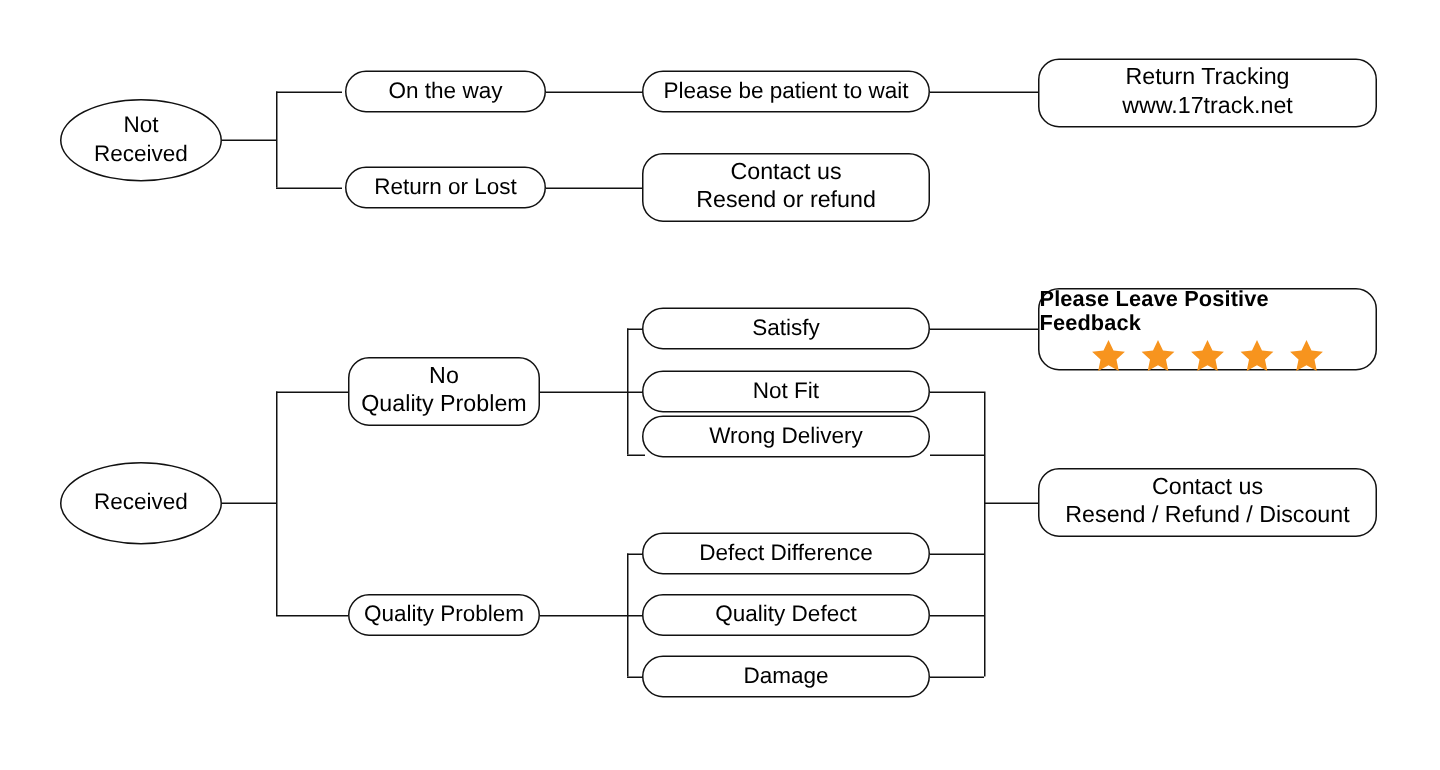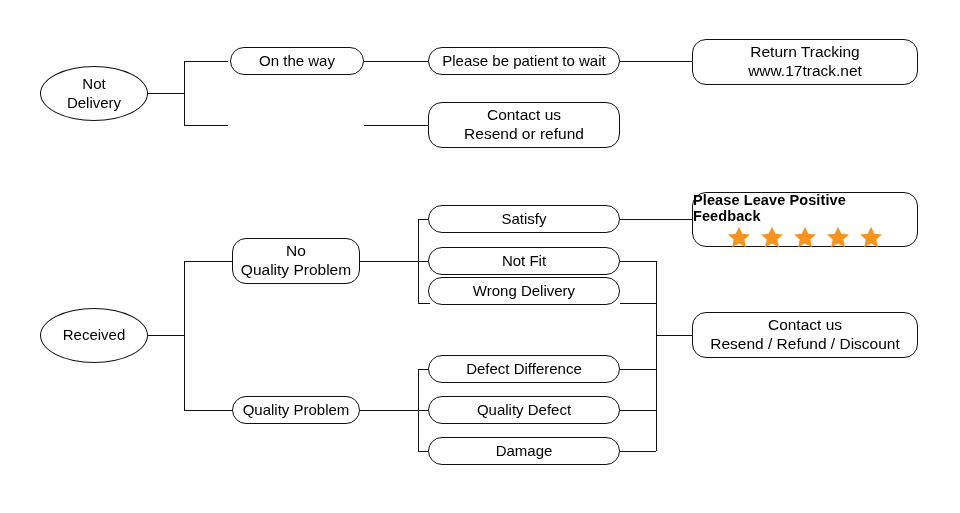--- a/index.html
+++ b/index.html
@@ -109,24 +109,25 @@
   <div class="hline" style="left:184px; top:61px; width:44px;"></div>
   <div class="hline" style="left:184px; top:125px; width:44px;"></div>
 
   <div class="hline" style="left:364px; top:61px; width:66px;"></div>
 
   <div class="hline" style="left:620px; top:61px; width:72px;"></div>
 
   <div class="hline" style="left:364px; top:125px; width:66px;"></div>
 
   <div class="ellipse" style="left:40px; top:66px; width:108px; height:55px;">Not
-Delivery</div>
+Received</div>
 
   <div class="node" style="left:230px; top:47px; width:134px; height:28px;">On the way</div>
 
+  <div class="node" style="left:230px; top:111px; width:134px; height:28px;">Return or Lost</div>
 
   <div class="node" style="left:428px; top:47px; width:192px; height:28px;">Please be patient to wait</div>
 
   <div class="node two-line" style="left:692px; top:39px; width:226px; height:46px;">Return Tracking
 www.17track.net</div>
 
   <div class="node two-line" style="left:428px; top:102px; width:192px; height:46px;">Contact us
 Resend or refund</div>
 
   <div class="hline" style="left:148px; top:335px; width:36px;"></div>

